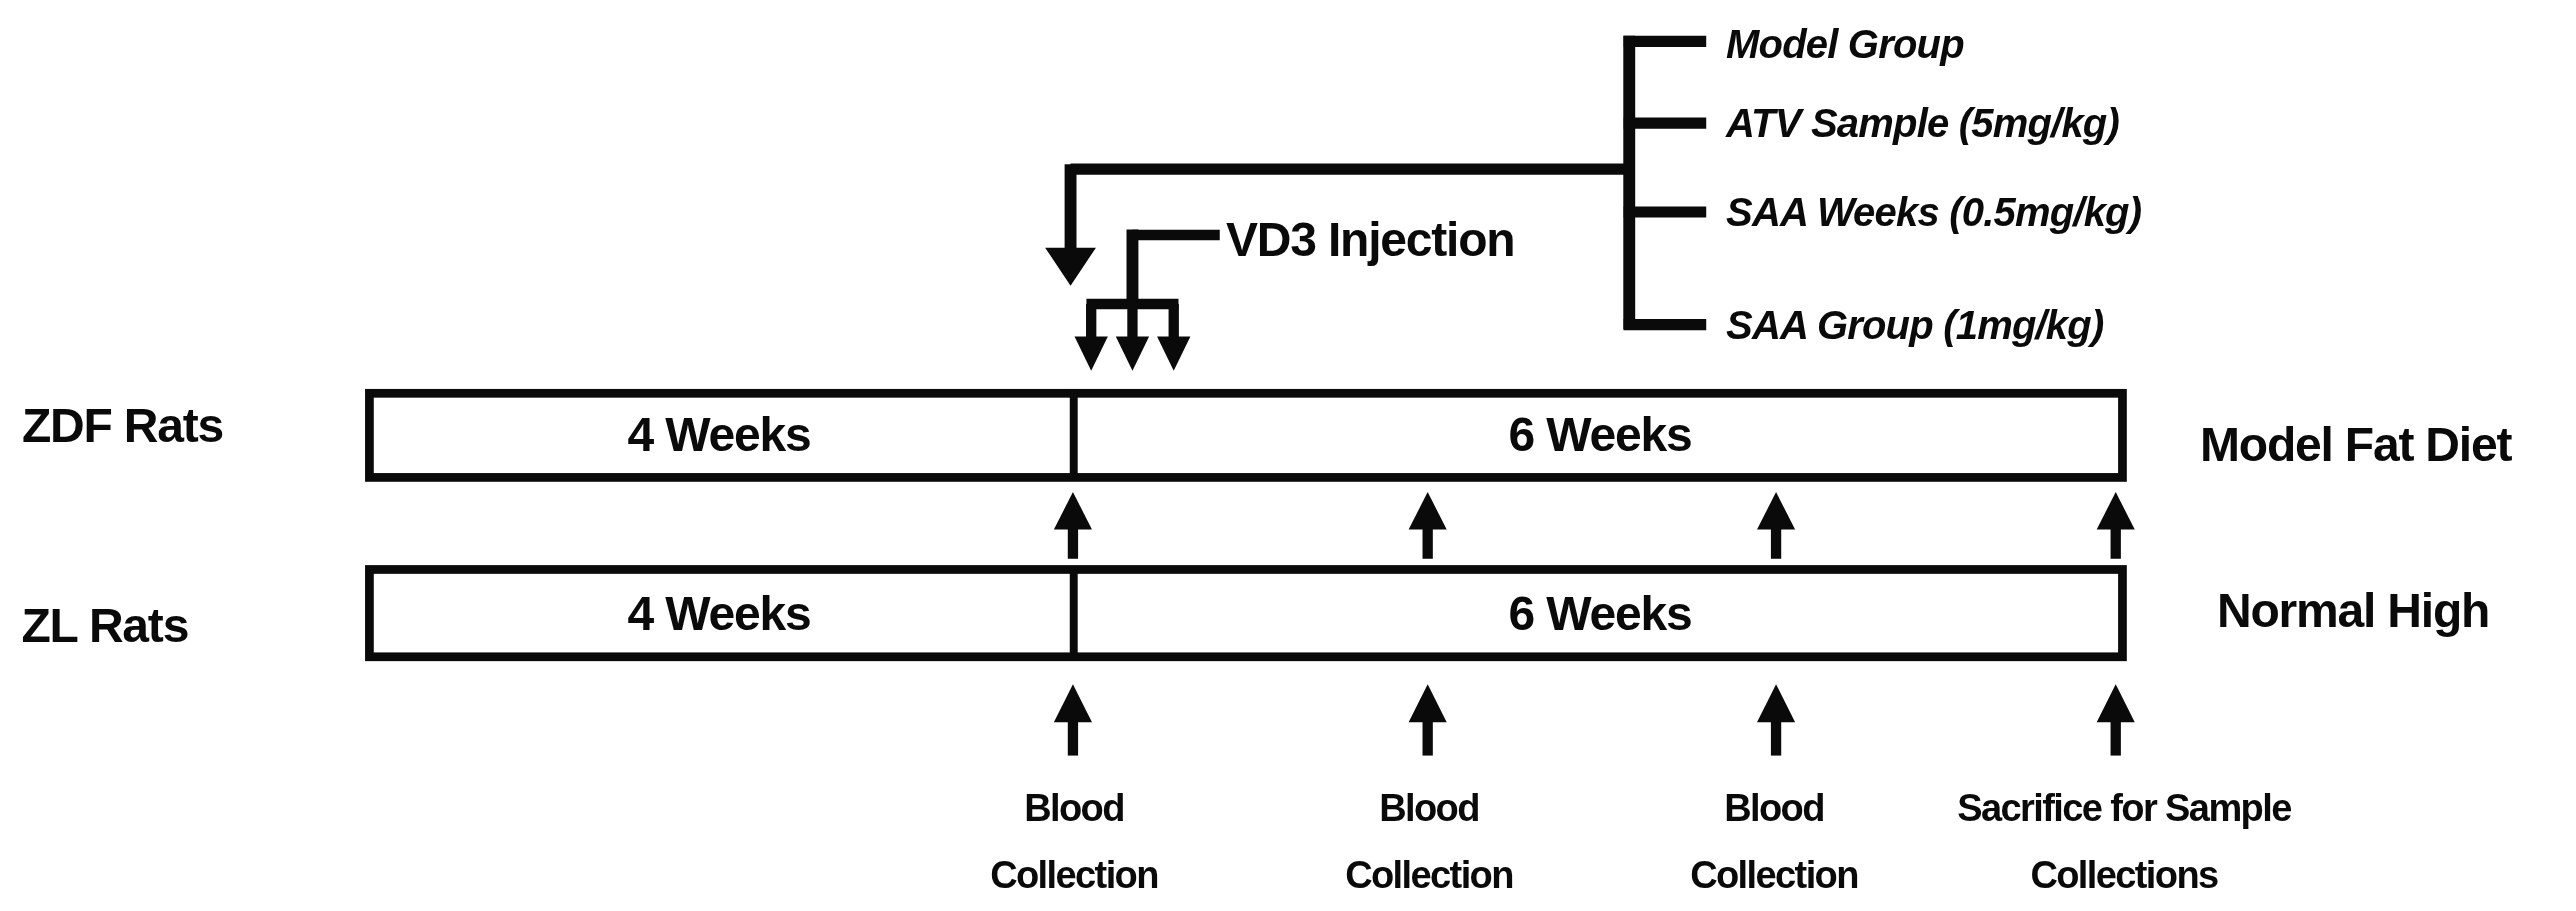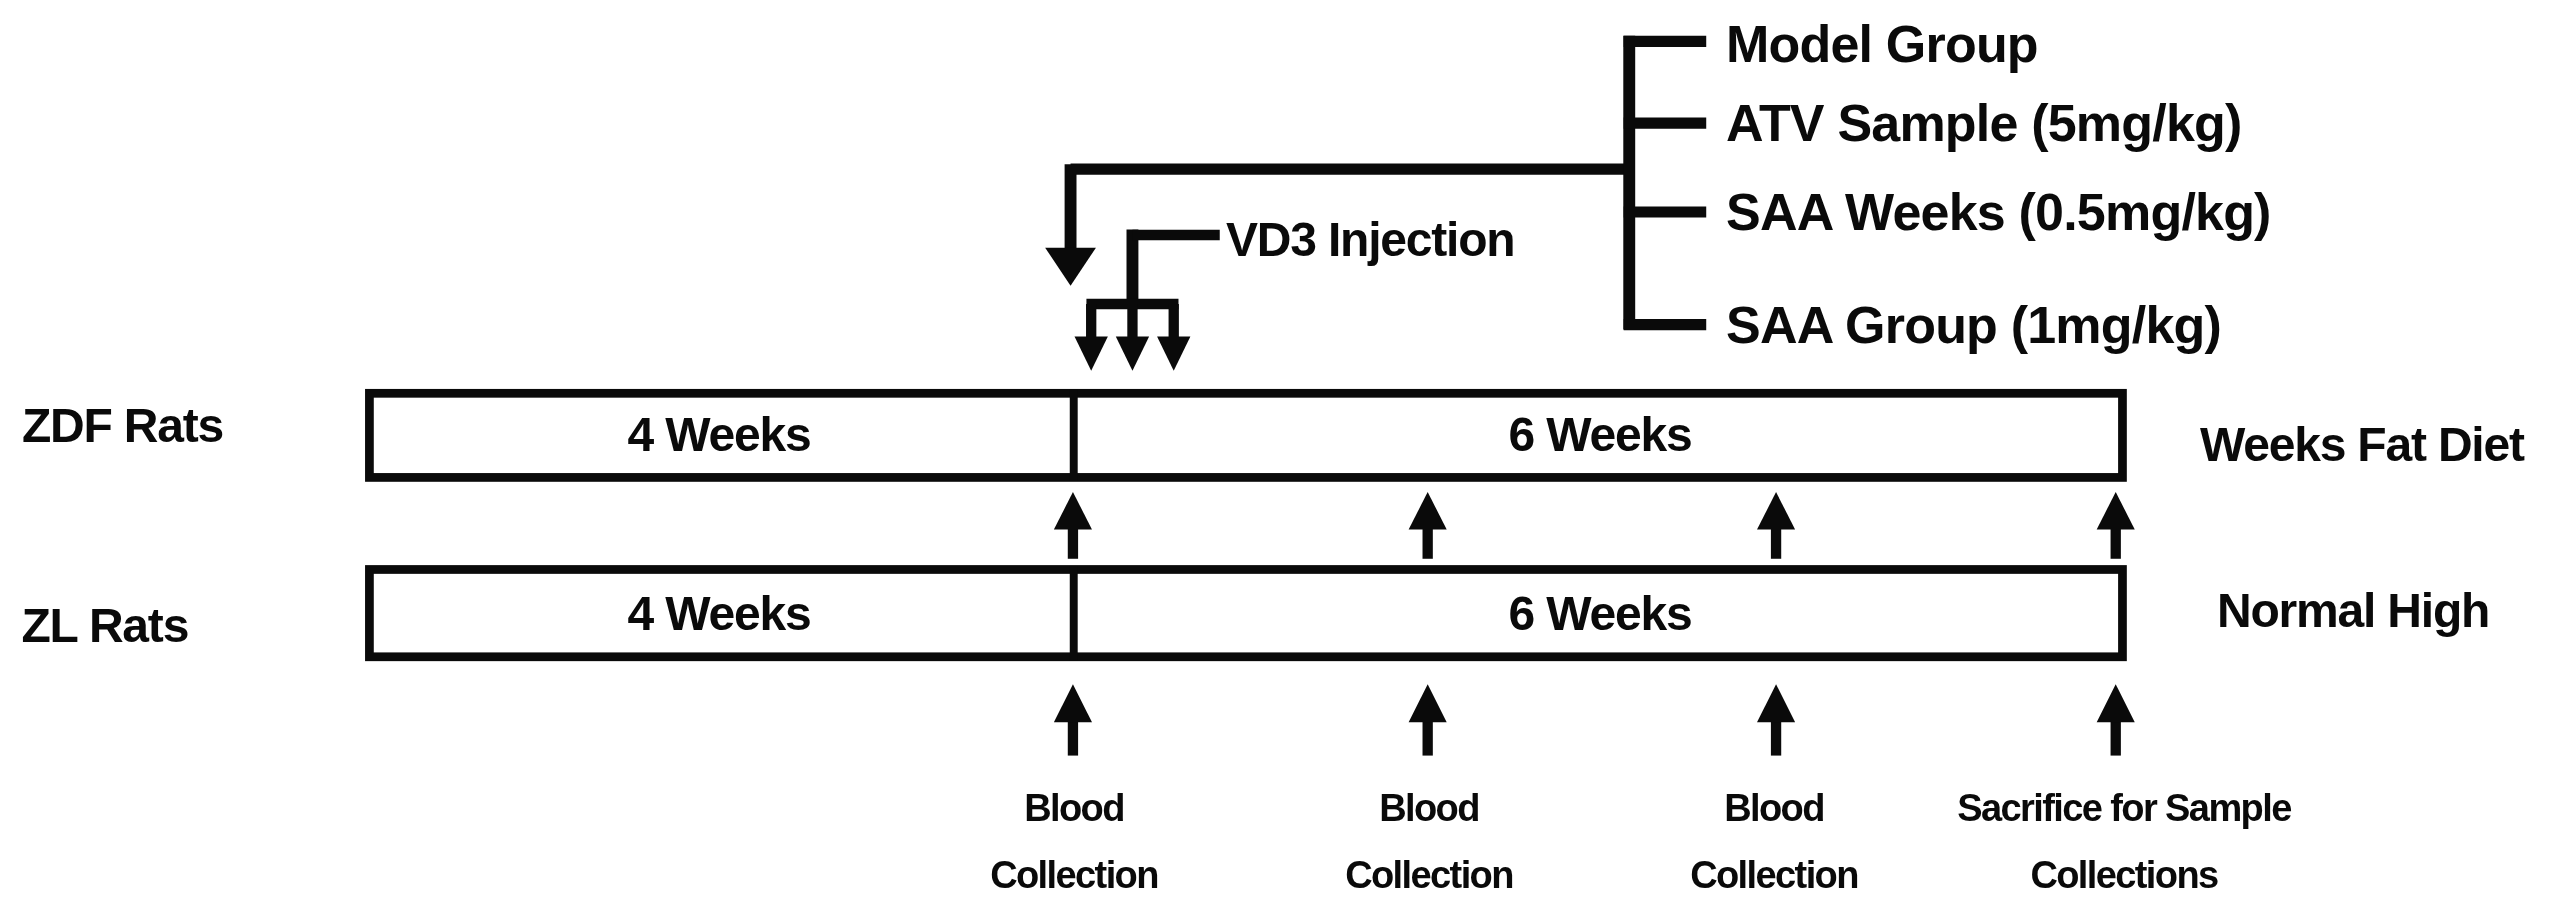--- a/index.html
+++ b/index.html
@@ -16,21 +16,21 @@
   .linework polygon{fill:var(--ink,#0a0a0a);stroke:none;}
   .linework rect{fill:#ffffff;stroke:var(--ink,#0a0a0a);}
   .lbl{
     position:absolute;
     font-weight:bold;
     white-space:nowrap;
     letter-spacing:-1.2px;
   }
   .main{font-size:48px;line-height:63px;}
   .seg{transform:translateX(-50%);}
-  .grp{font-size:52px;line-height:48px;letter-spacing:-0.8px;}
+  .grp{font-size:40px;line-height:48px;letter-spacing:-0.8px;font-style:italic;}
   .tp{
     font-size:38px;line-height:67px;letter-spacing:-1.6px;
     text-align:center;transform:translateX(-50%);
     white-space:pre-line;
   }
 </style>
 </head>
 <body>
 
 <div class="stage">
@@ -103,21 +103,21 @@
   </svg>
 
   <div class="lbl main" style="left:22px;top:394px;">ZDF Rats</div>
   <div class="lbl main" style="left:21.4px;top:594px;">ZL Rats</div>
 
   <div class="lbl main seg" style="left:719px;top:403px;">4 Weeks</div>
   <div class="lbl main seg" style="left:1600px;top:403px;">6 Weeks</div>
   <div class="lbl main seg" style="left:719px;top:582px;">4 Weeks</div>
   <div class="lbl main seg" style="left:1600px;top:582px;">6 Weeks</div>
 
-  <div class="lbl main" style="left:2200px;top:413px;">Weeks Fat Diet</div>
+  <div class="lbl main" style="left:2200px;top:413px;">Model Fat Diet</div>
   <div class="lbl main" style="left:2217px;top:579px;">Normal High</div>
 
   <div class="lbl main" style="left:1226px;top:208px;">VD3 Injection</div>
 
   <div class="lbl grp" style="left:1726px;top:20px;">Model Group</div>
   <div class="lbl grp" style="left:1726px;top:99px;">ATV Sample (5mg/kg)</div>
   <div class="lbl grp" style="left:1726px;top:188px;">SAA Weeks (0.5mg/kg)</div>
   <div class="lbl grp" style="left:1726px;top:301px;">SAA Group (1mg/kg)</div>
 
   <div class="lbl tp" style="left:1074px;top:775px;">Blood

